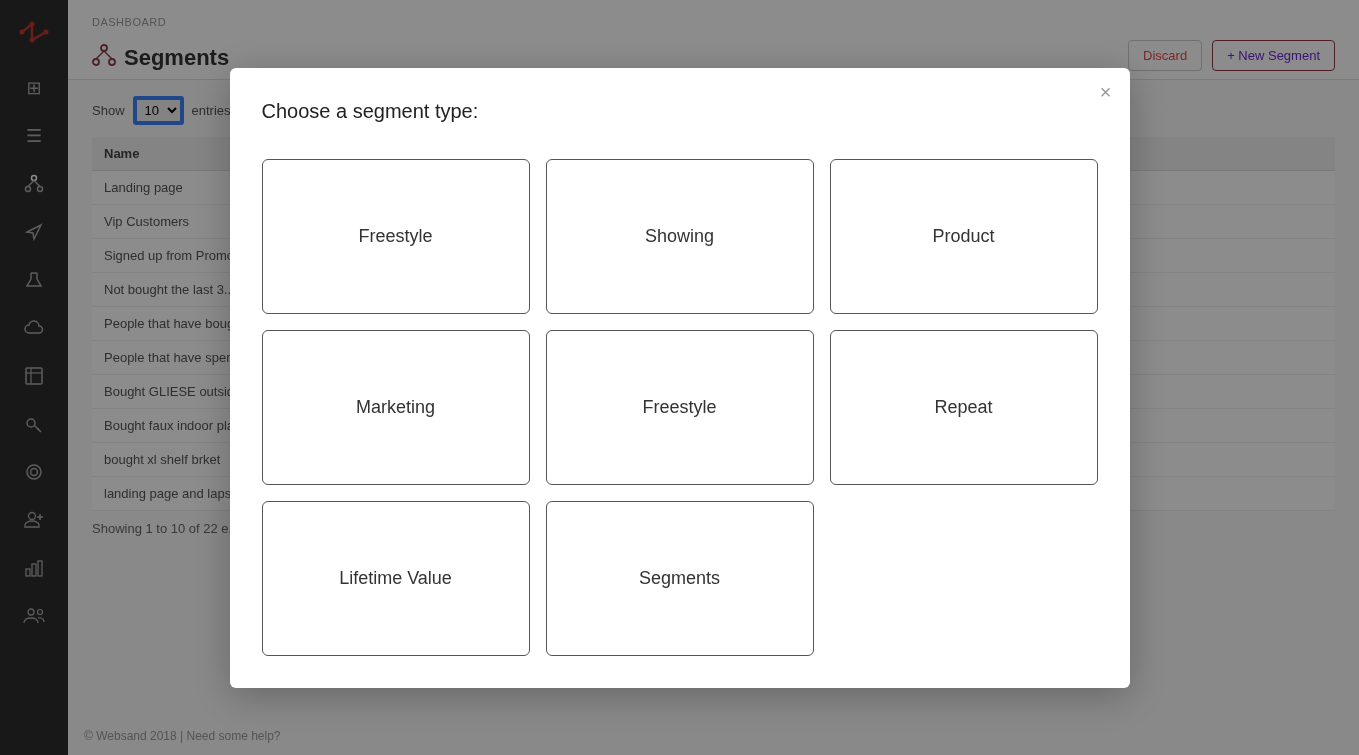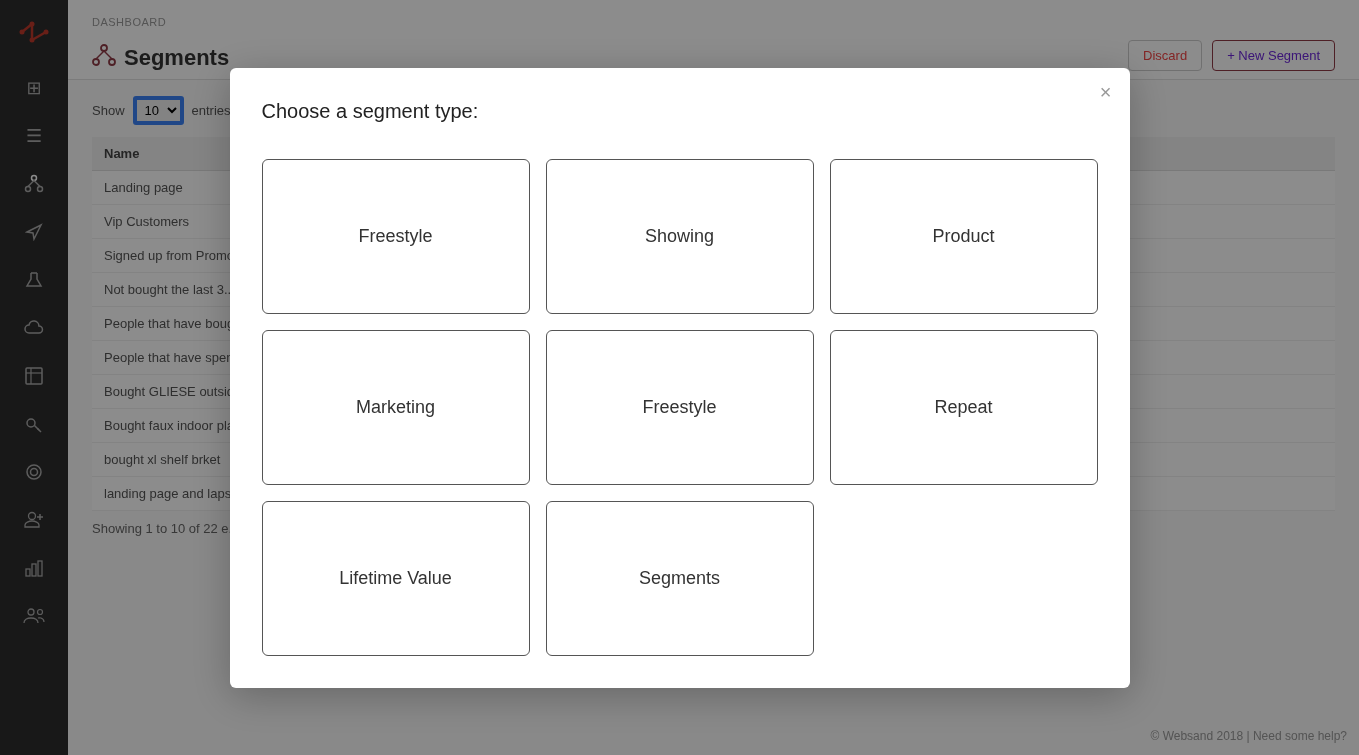--- a/index.html
+++ b/index.html
@@ -112,22 +112,22 @@
       border-bottom: 1px solid #eee;
       color: #555;
     }
     .showing-text {
       font-size: 13px; color: #666; margin-top: 10px;
     }
 
     
     .footer {
       position: absolute;
-      bottom: 0; left: 12px; right: 0;
-      text-align: right;
+      bottom: 0; left: 4px; right: 0;
+      text-align: left;
       padding: 12px;
       font-size: 12px;
       color: #999;
       background: #f9f9f9;
     }
 
     
     .modal-overlay {
       position: fixed;
       top: 0; left: 0; right: 0; bottom: 0;

